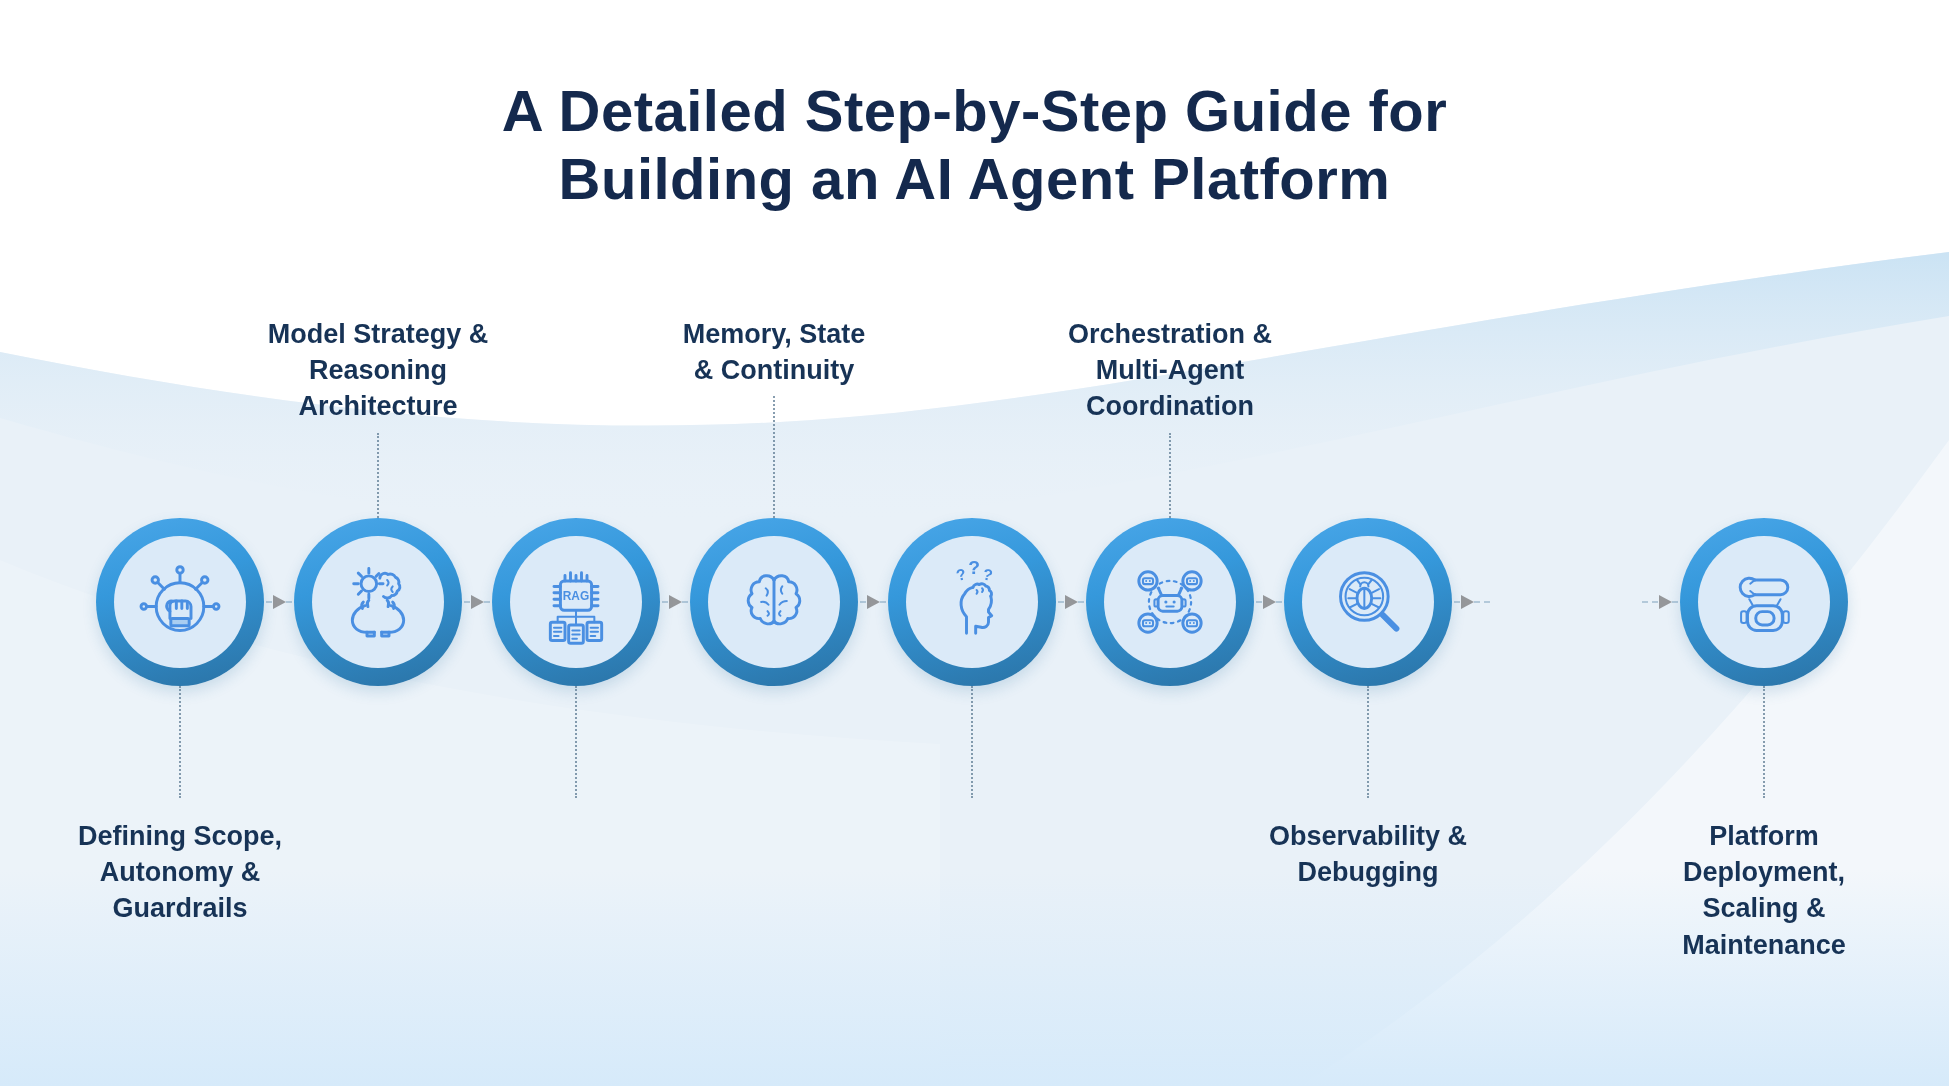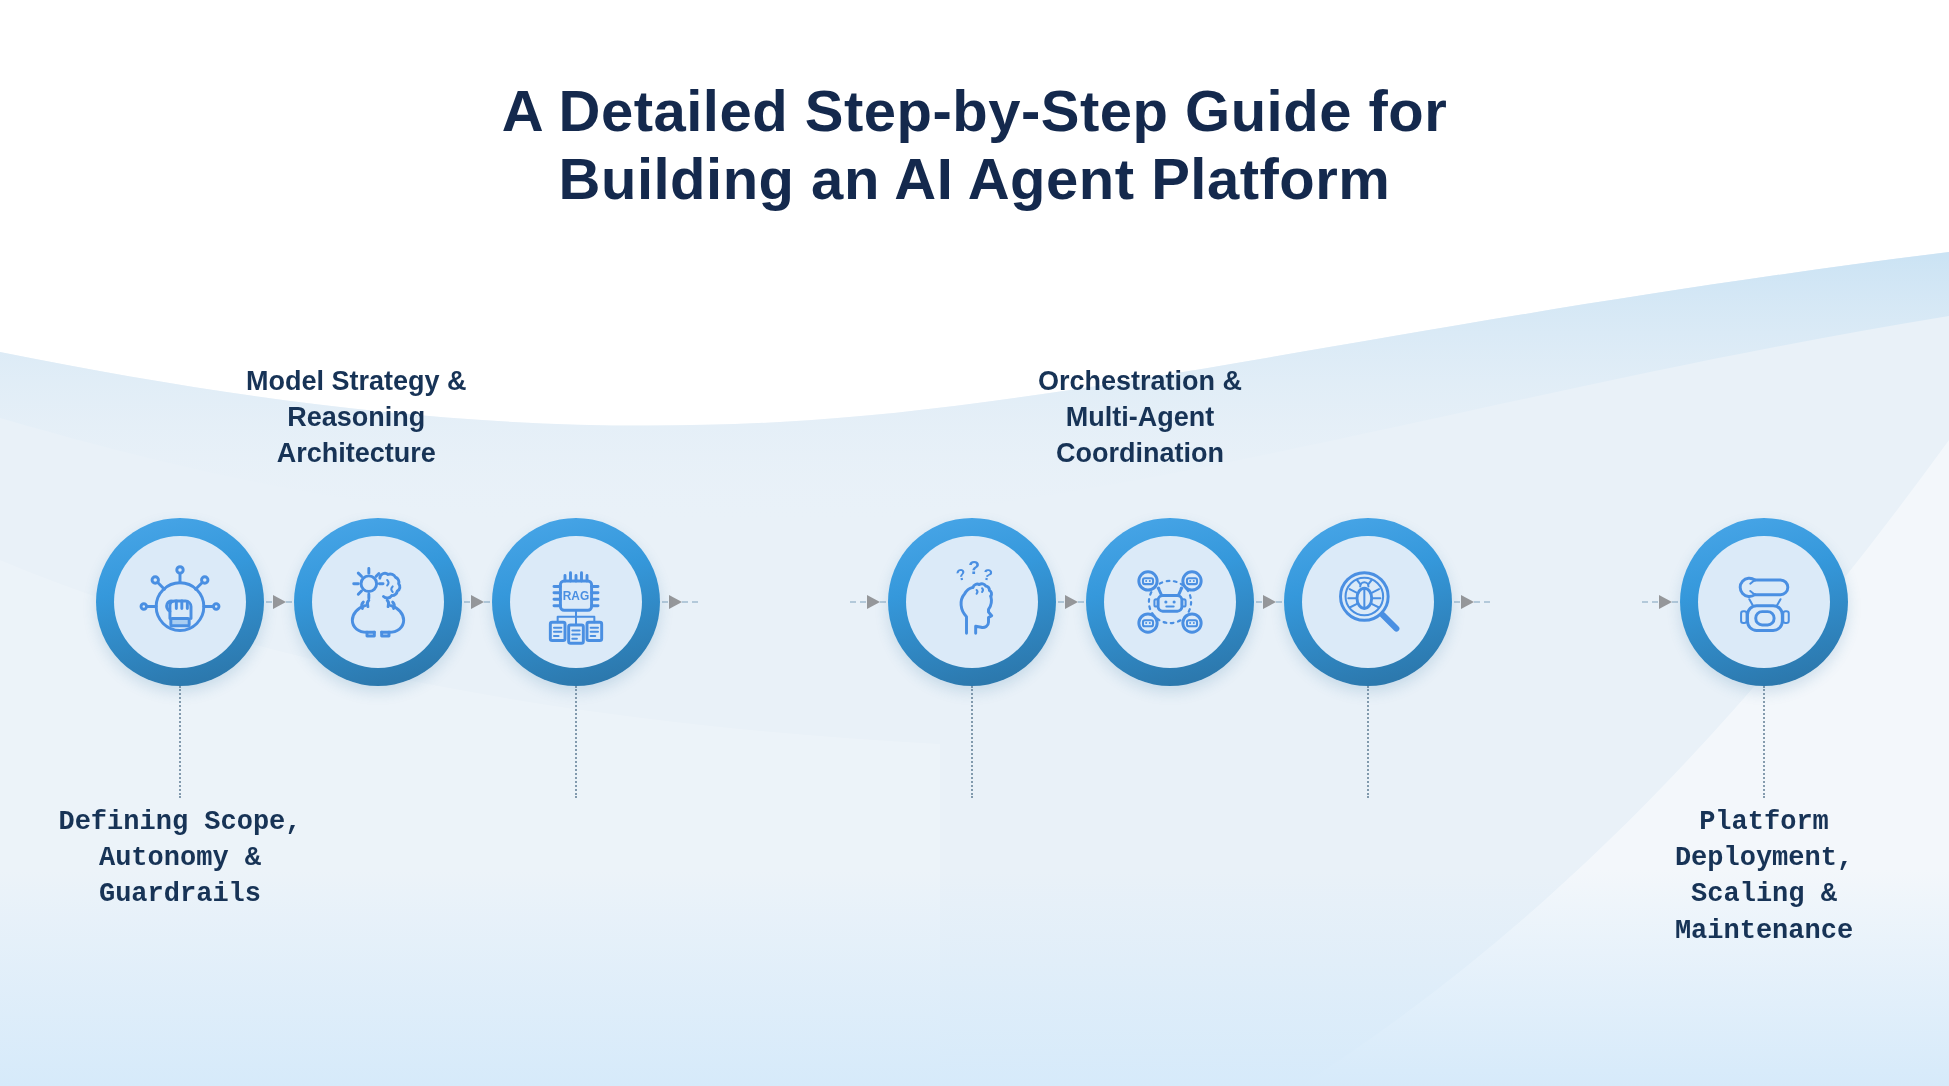--- a/index.html
+++ b/index.html
@@ -9,29 +9,29 @@
   }
   .bg{position:absolute;inset:0;z-index:0;}
   .title{
     position:absolute;top:38px;left:0;width:100%;text-align:center;
     font-size:58px;font-weight:800;line-height:1.17;color:#14294d;
     letter-spacing:.5px;white-space:pre-line;z-index:3;
   }
   .step{position:absolute;width:264px;display:flex;flex-direction:column;align-items:center;z-index:2;}
   .step.top{top:316px;}
   .step.bottom{top:518px;}
-  .labelwrap{height:202px;display:flex;align-items:center;width:100%;}
+  .labelwrap{height:202px;display:flex;flex-direction:column;align-items:center;width:100%;}
   .label{
     font-size:27px;font-weight:700;line-height:1.34;color:#173356;
     text-align:center;white-space:pre-line;
   }
   .vconn{width:0;border-left:2px dotted #5f7d95;opacity:.75;}
   .labelwrap .vconn{flex:1;margin-top:8px;}
   .step.bottom .vconn{height:112px;}
-  .step.bottom .label{margin-top:6px;font-family:Liberation Mono, monospace;}
+  .step.bottom .label{margin-top:20px;}
   .circle{
     width:168px;height:168px;border-radius:50%;flex:0 0 auto;
     background:linear-gradient(165deg,#4aa7e9 0%,#3598db 38%,#2a72a4 100%);
     display:flex;align-items:center;justify-content:center;
     box-shadow:0 6px 14px rgba(42,114,164,.18);
   }
   .circle-inner{
     width:132px;height:132px;border-radius:50%;background:#dbeaf8;
     display:flex;align-items:center;justify-content:center;
   }
@@ -146,20 +146,37 @@
           <rect x="40" y="73" width="16" height="20" rx="2"></rect>
           <path class="thin" d="M44,79 h8 M44,83.5 h8 M44,88 h5"></path>
           <rect x="60" y="70" width="16" height="20" rx="2"></rect>
           <path class="thin" d="M64,76 h8 M64,80.5 h8 M64,85 h5"></path>
         </svg>
       </div>
     </div>
     <div class="vconn"></div>
   </div>
 
+  <div class="step top" style="left:642px">
+    <div class="labelwrap">
+      <div class="label">Memory, State
+&amp; Continuity</div>
+      <div class="vconn"></div>
+    </div>
+    <div class="circle">
+      <div class="circle-inner">
+        <svg class="ic" viewBox="0 0 96 96">
+          <path d="M48,24 C44,17 33,18 32,26 C25,26 21,33 24,39 C18,43 19,51 24,54 C21,60 26,67 33,66 C35,72 44,74 48,69"></path>
+          <path d="M48,24 C52,17 63,18 64,26 C71,26 75,33 72,39 C78,43 77,51 72,54 C75,60 70,67 63,66 C61,72 52,74 48,69"></path>
+          <path d="M48,23 V70"></path>
+          <path class="thin" d="M39,33 q4,3 1,8 M34,48 q5,-1 8,3 M57,31 q-3,4 0,8 M62,47 q-5,0 -8,4 M41,58 q3,3 0,5 M55,58 q-3,3 0,5"></path>
+        </svg>
+      </div>
+    </div>
+  </div>
 
   <div class="step bottom" style="left:840px">
     <div class="circle">
       <div class="circle-inner">
         <svg class="ic" viewBox="0 0 96 96">
           <text x="31" y="24" font-size="17" transform="rotate(-14 36 18)">?</text>
           <text x="44" y="17" font-size="21">?</text>
           <text x="60" y="24" font-size="17" transform="rotate(12 64 18)">?</text>
           <path d="M42,82 V64 C35,57 34,46 40,39 C42,35 45,33 49,32"></path>
           <path d="M49,32 a5,5 0 0 1 7,-3 a5,5 0 0 1 7,1.5 a4.5,4.5 0 0 1 4,5 a4,4 0 0 1 1.5,6"></path>
@@ -221,20 +238,22 @@
           <path class="thick" d="M64,62 L79,77"></path>
           <path class="thin" d="M40,29 l-4,-5 M48,29 l4,-5"></path>
           <path class="thin" d="M39.5,31 a4.5,4.5 0 0 1 9,0"></path>
           <ellipse cx="44" cy="44" rx="8" ry="11"></ellipse>
           <path class="thin" d="M44,33 v22"></path>
           <path class="thin" d="M36,38 l-8,-4 M35.5,44 h-9 M36,50 l-8,4 M52,38 l8,-4 M52.5,44 h9 M52,50 l8,4"></path>
         </svg>
       </div>
     </div>
     <div class="vconn"></div>
+    <div class="label">Observability &amp;
+Debugging</div>
   </div>
 
 
   <div class="step bottom" style="left:1632px">
     <div class="circle">
       <div class="circle-inner">
         <svg class="ic" viewBox="0 0 96 96">
           <path d="M38,24 a10,10 0 1 0 0,16"></path>
           <path d="M38,24 H66 a8,8 0 0 1 0,16 H38"></path>
           <path class="thin" d="M38,24 l-5,4 M38,40 l-5,-4"></path>

